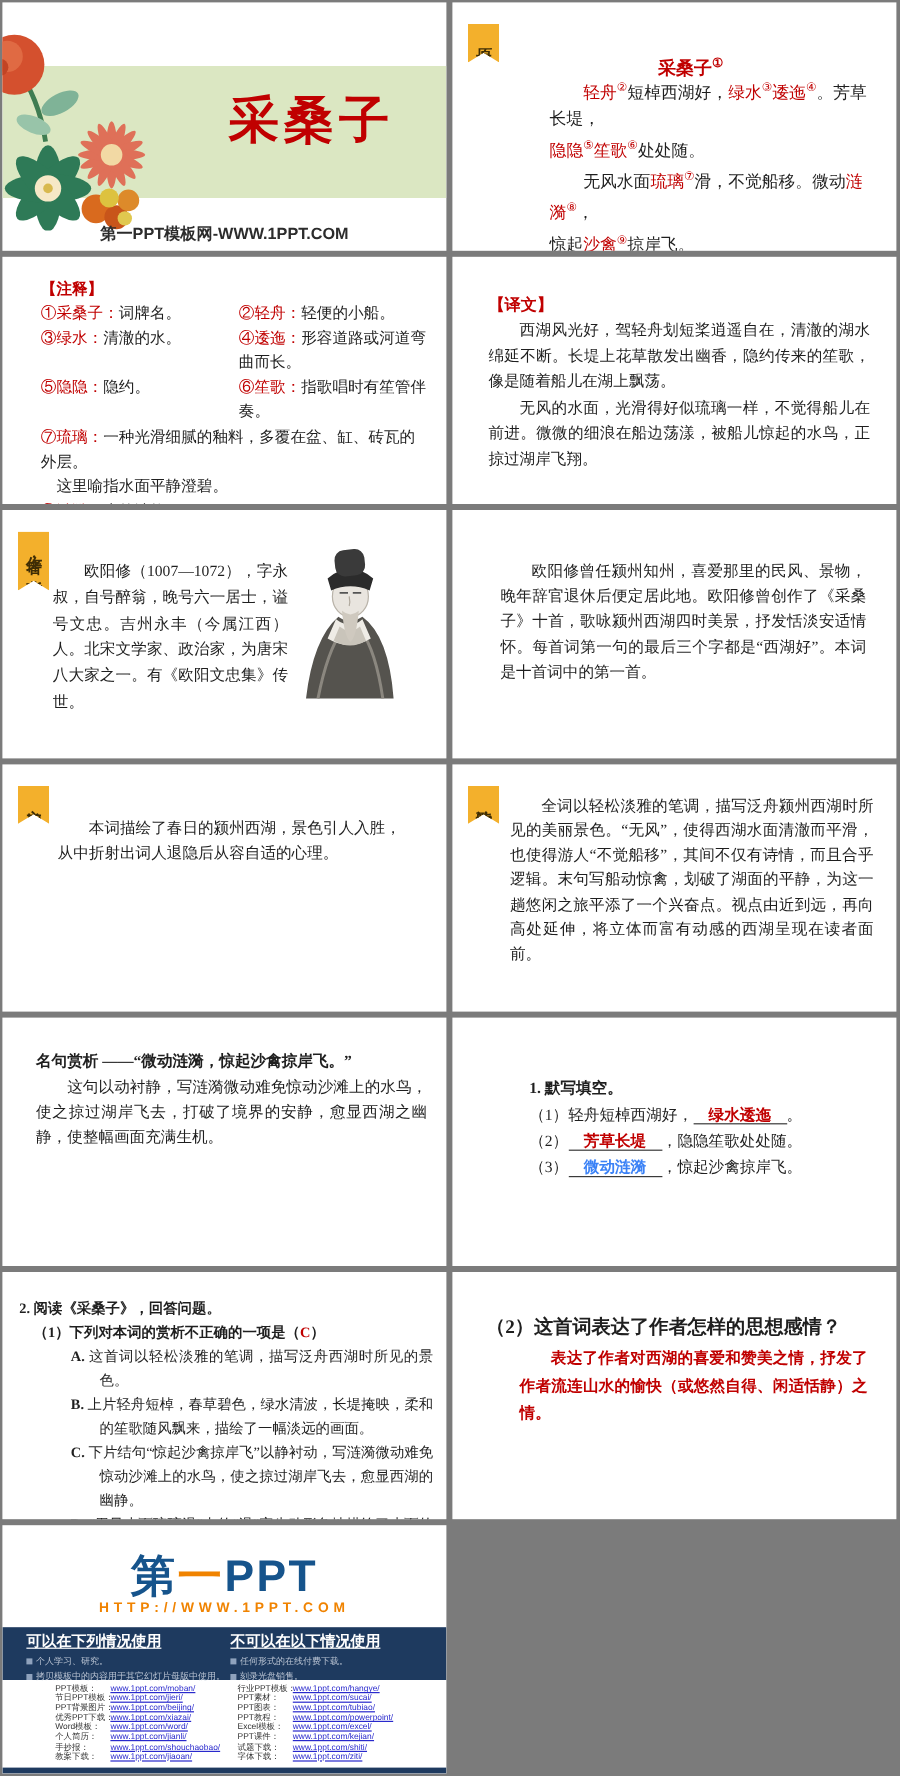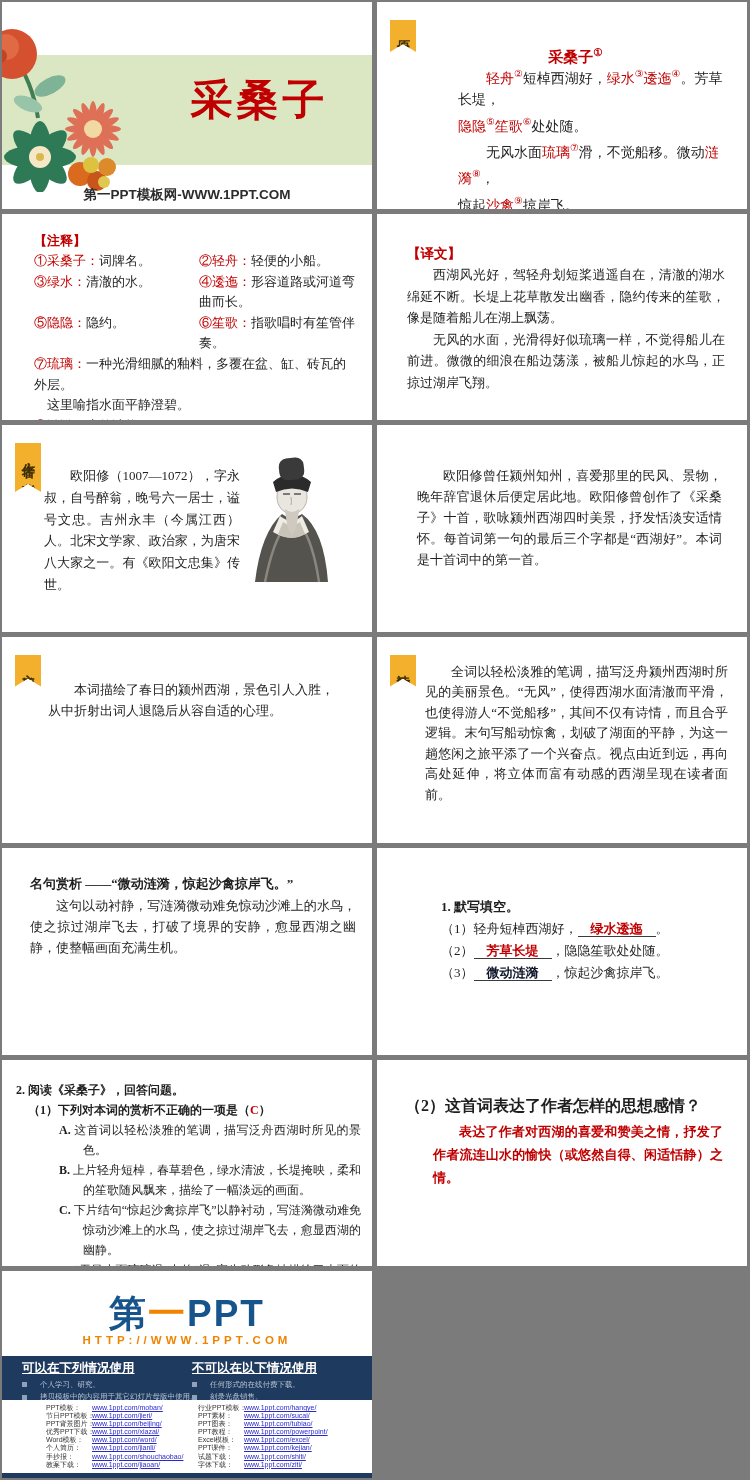--- a/index.html
+++ b/index.html
@@ -90,21 +90,21 @@
   .lg-orange{color:#f08300;}
   .f-url{position:absolute;top:63px;left:0;right:0;text-align:center;color:#f08300;
          font-weight:bold;font-size:11.5px;letter-spacing:4px;
          font-family:"Liberation Sans",sans-serif;}
   .f-band{position:absolute;top:85px;left:0;right:0;height:44px;background:#1e3a5f;
           color:#ffffff;font-family:"Liberation Sans",sans-serif;}
   .f-col1{position:absolute;left:20px;top:4px;width:165px;}
   .f-col2{position:absolute;left:190px;top:4px;right:6px;}
   .f-btitle{font-size:12.5px;font-weight:bold;white-space:nowrap;text-decoration:underline;}
   .f-bullet{font-size:7.5px;color:#b9c3d2;margin-top:2.5px;display:flex;align-items:center;
-            gap:13px;white-space:nowrap;}
+            gap:3px;white-space:nowrap;}
   .sq{width:5px;height:5px;background:#8fa2bd;flex:none;}
   .f-links{position:absolute;top:133px;left:44px;width:150px;font-size:7px;line-height:8.1px;
            font-family:"Liberation Sans",sans-serif;}
   .f-links2{left:196px;width:166px;}
   .link-row{display:flex;white-space:nowrap;}
   .link-label{width:46px;flex:none;color:#333333;}
   .link-url{color:#2929cc;text-decoration:underline;}
   .f-bottom{position:absolute;top:201.5px;left:0;right:0;height:5px;background:#1e3a5f;}
 </style>
 </head>
@@ -226,21 +226,21 @@
   <div class="slide">
     <div class="s9-title">名句赏析 ——“微动涟漪，惊起沙禽掠岸飞。”</div>
     <div class="s9-body">这句以动衬静，写涟漪微动难免惊动沙滩上的水鸟，使之掠过湖岸飞去，打破了境界的安静，愈显西湖之幽静，使整幅画面充满生机。</div>
   </div>
 
   <div class="slide">
     <div class="s10">
       <div class="heading">1. 默写填空。</div>
       <div><span>（1）轻舟短棹西湖好，</span><span class="blank" style="color: rgb(192, 0, 0);">绿水逶迤</span><span>。</span></div>
       <div><span>（2）</span><span class="blank" style="color: rgb(192, 0, 0);">芳草长堤</span><span>，隐隐笙歌处处随。</span></div>
-      <div><span>（3）</span><span class="blank" style="color: #0f172a; margin-top: 10px;">微动涟漪</span><span>，惊起沙禽掠岸飞。</span></div>
+      <div><span>（3）</span><span class="blank" style="color: #3b82f6; margin-top: 10px;">微动涟漪</span><span>，惊起沙禽掠岸飞。</span></div>
     </div>
   </div>
 
   <div class="slide">
     <div class="s11">
       <div class="heading">2. 阅读《采桑子》，回答问题。</div>
       <div class="q2"><span>（1）下列对本词的赏析不正确的一项是（</span><span style="color: rgb(192, 0, 0); font-weight: bold;">C</span><span>）</span></div>
       <div class="opt"><span class="bold">A.</span> <span>这首词以轻松淡雅的笔调，描写泛舟西湖时所见的景色。</span></div>
       <div class="opt"><span class="bold">B.</span> <span>上片轻舟短棹，春草碧色，绿水清波，长堤掩映，柔和的笙歌随风飘来，描绘了一幅淡远的画面。</span></div>
       <div class="opt"><span class="bold">C.</span> <span>下片结句“惊起沙禽掠岸飞”以静衬动，写涟漪微动难免惊动沙滩上的水鸟，使之掠过湖岸飞去，愈显西湖的幽静。</span></div>

